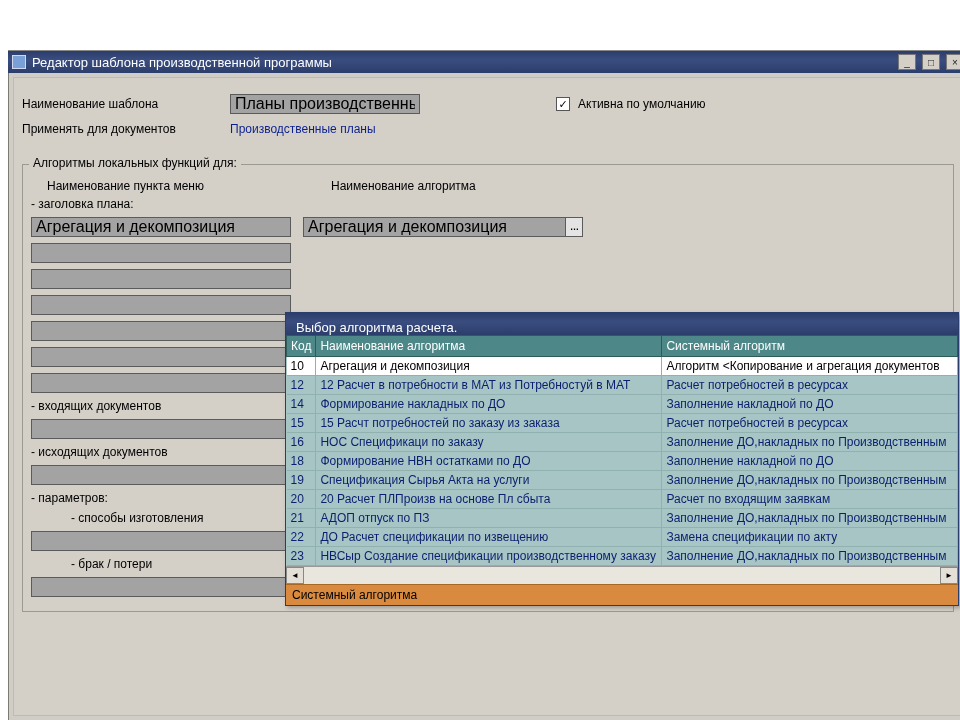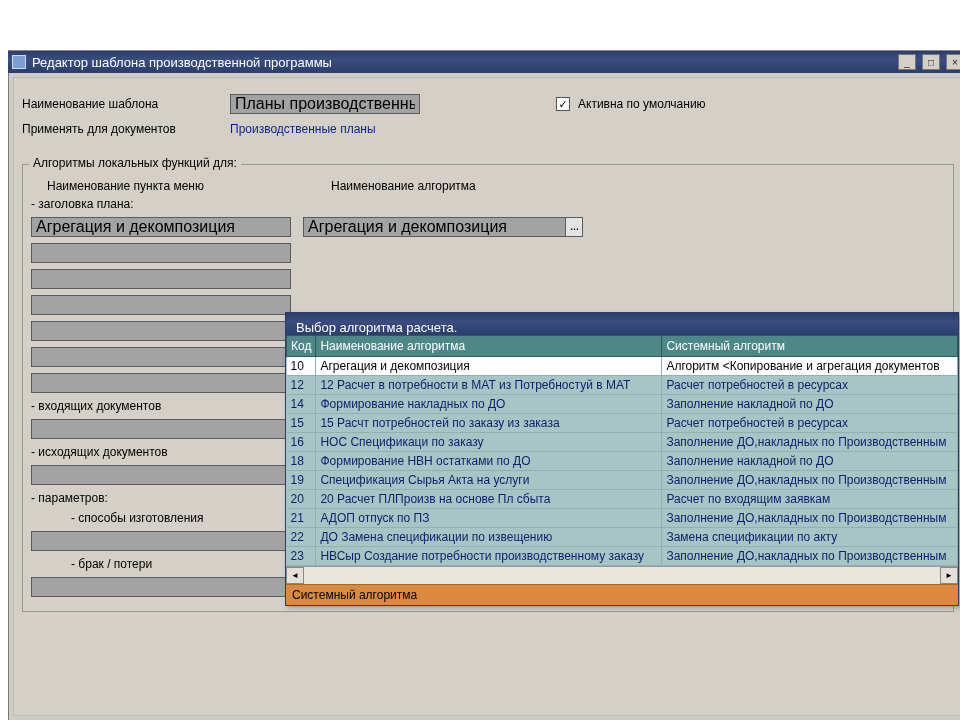--- a/index.html
+++ b/index.html
@@ -349,26 +349,26 @@
           <td class="name-col">20 Расчет ПЛПроизв на основе Пл сбыта</td>
           <td>Расчет по входящим заявкам</td>
         </tr>
         <tr>
           <td class="code">21</td>
           <td class="name-col">АДОП отпуск по ПЗ</td>
           <td>Заполнение ДО,накладных по Производственным</td>
         </tr>
         <tr>
           <td class="code">22</td>
-          <td class="name-col">ДО Замена спецификации по извещению</td>
+          <td class="name-col">ДО Расчет спецификации по извещению</td>
           <td>Замена спецификации по акту</td>
         </tr>
         <tr>
           <td class="code">23</td>
-          <td class="name-col">НВСыр  Создание потребности производственному заказу</td>
+          <td class="name-col">НВСыр  Создание спецификации производственному заказу</td>
           <td>Заполнение ДО,накладных по Производственным</td>
         </tr>
       </tbody>
   </table>
   <div class="hscroll">
     <div class="arrow">◄</div>
     <div class="track"></div>
     <div class="arrow">►</div>
   </div>
   <div class="desc-label">Системный алгоритма</div>

